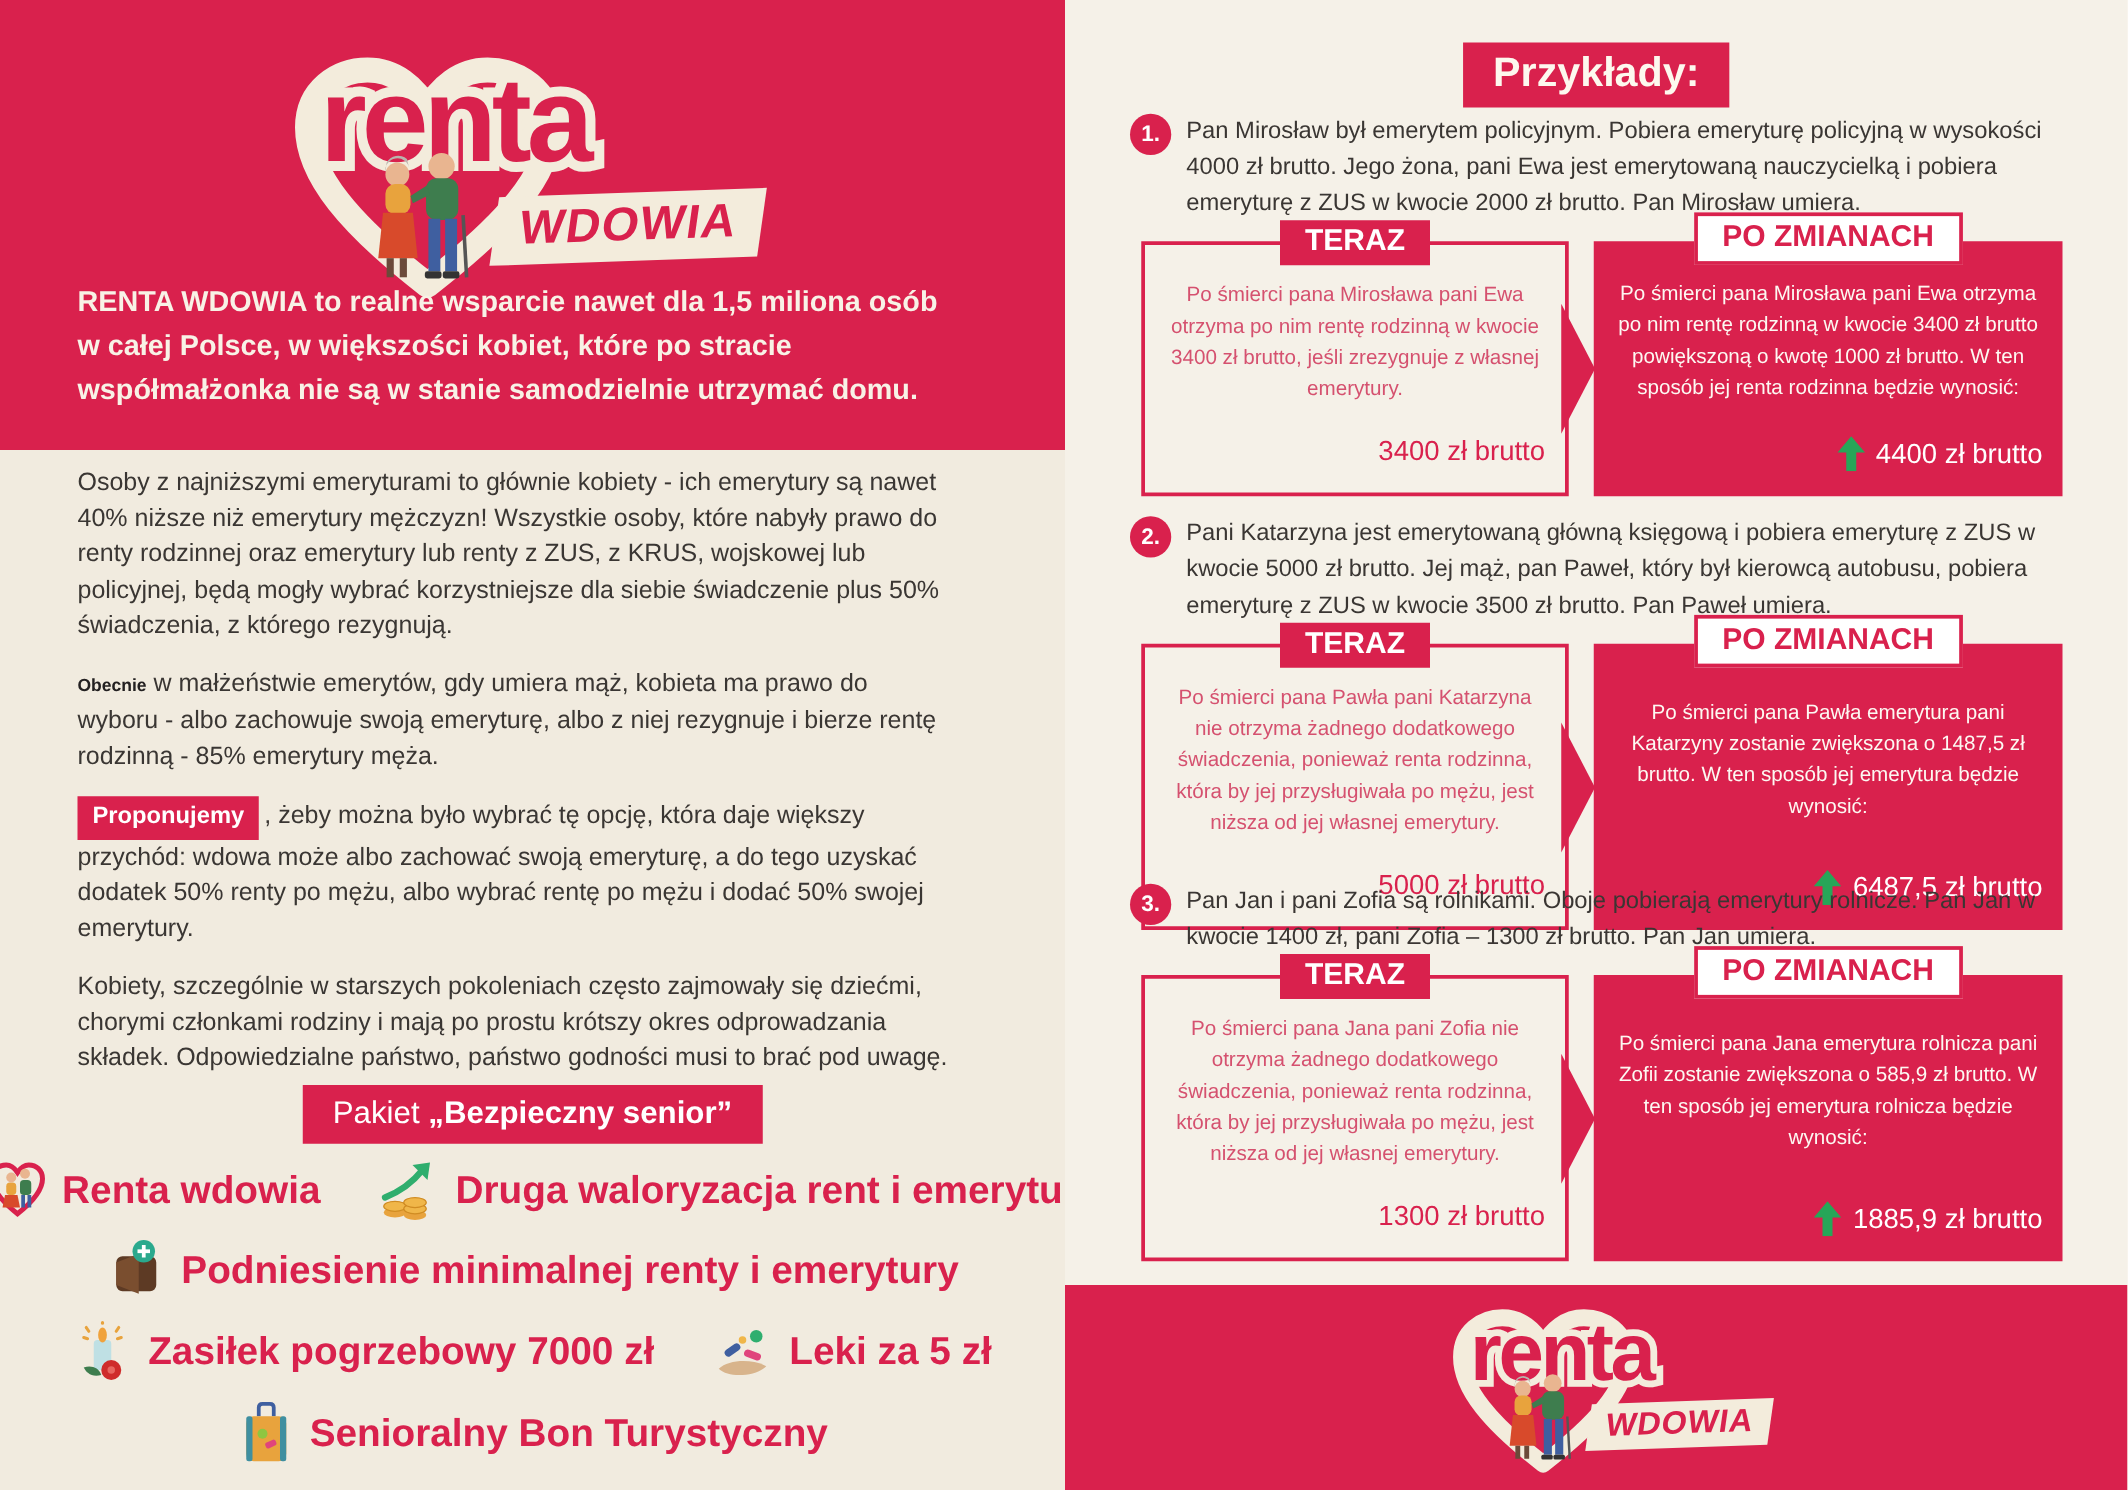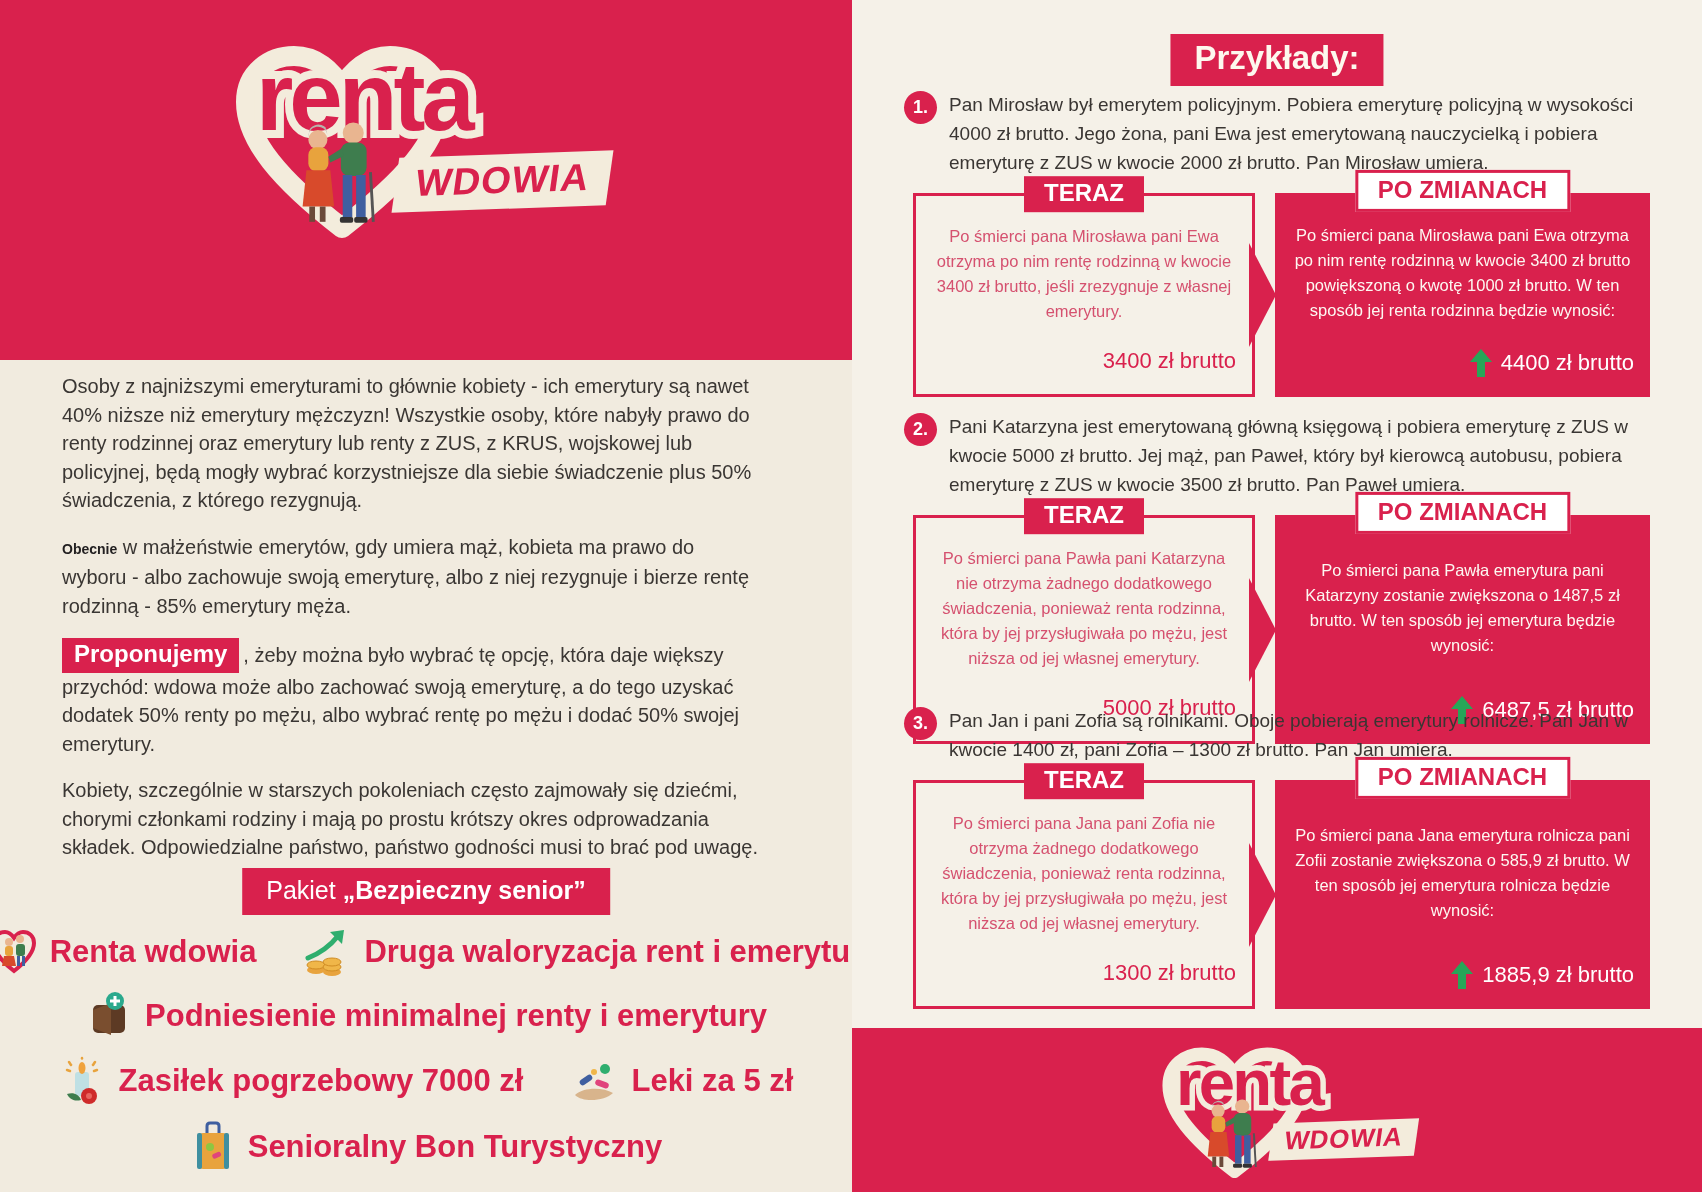--- a/index.html
+++ b/index.html
@@ -31,21 +31,21 @@
   .logo-word{position:absolute;left:0;top:0;font-size:96px;font-weight:bold;letter-spacing:-4px;line-height:110px;}
   .logo-word.back{-webkit-text-stroke:16px var(--cream);text-shadow:0 0 6px var(--cream);}
   .logo-word.front{color:var(--red);}
   .logo-band{position:absolute;left:168px;top:116px;background:var(--cream);color:var(--red);font-weight:bold;font-size:38px;letter-spacing:1px;padding:5px 20px 7px;transform:skewX(-10deg) rotate(-2deg);}
   .logo-couple{position:absolute;left:66px;top:78px;}
 
   
   .body-copy{position:absolute;left:62px;top:372px;width:700px;color:var(--dark);font-size:20px;line-height:28.5px;}
   .body-copy p + p{margin-top:18px;}
   .lead-bold{font-weight:bold;color:#232021;font-size:14px;}
-  .chip{display:inline-block;background:var(--red);color:#fff;font-weight:bold;font-size:24px;padding:2px 12px 4px;margin-right:4px;}
+  .chip{display:inline-block;background:var(--red);color:#fff;font-weight:bold;font-size:19px;padding:2px 12px 4px;margin-right:4px;}
 
   .pakiet-badge{position:absolute;left:50%;top:868px;transform:translateX(-50%);background:var(--red);color:#fff;font-size:25px;padding:8px 24px 10px;white-space:nowrap;}
   .pakiet-badge .bold{font-weight:bold;}
 
   .features{position:absolute;left:0;top:928px;width:852px;display:flex;flex-direction:column;gap:15px;}
   .feature-row{display:flex;justify-content:center;align-items:center;gap:46px;}
   .feature{display:flex;align-items:center;gap:12px;}
   .feature-label{color:var(--red);font-weight:bold;font-size:31px;white-space:nowrap;}
 
   
@@ -102,20 +102,21 @@
           <circle cx="62" cy="17" r="11" fill="#e9b590"></circle>
           <rect x="49" y="27" width="27" height="35" rx="9" fill="#3e7d4e"></rect>
           <path d="M50 33 L36 42 L38 48 L52 41 Z" fill="#3e7d4e"></path>
           <rect x="51" y="61" width="10" height="44" fill="#3f5fa0"></rect>
           <rect x="65" y="61" width="10" height="44" fill="#3f5fa0"></rect>
           <rect x="48" y="105" width="14" height="6" rx="2" fill="#333"></rect>
           <rect x="63" y="105" width="14" height="6" rx="2" fill="#333"></rect>
           <line x1="80" y1="58" x2="83" y2="110" stroke="#555" stroke-width="3"></line>
         </svg>
       </div>
+      <p class="header-intro">RENTA WDOWIA to realne wsparcie nawet dla 1,5 miliona osób w całej Polsce, w większości kobiet, które po stracie współmałżonka nie są w stanie samodzielnie utrzymać domu.</p>
     </div>
 
     <div class="body-copy">
       <p>Osoby z najniższymi emeryturami to głównie kobiety - ich emerytury są nawet 40% niższe niż emerytury mężczyzn! Wszystkie osoby, które nabyły prawo do renty rodzinnej oraz emerytury lub renty z ZUS, z KRUS, wojskowej lub policyjnej, będą mogły wybrać korzystniejsze dla siebie świadczenie plus 50% świadczenia, z którego rezygnują.</p>
       <p><span class="lead-bold">Obecnie</span><span> w małżeństwie emerytów, gdy umiera mąż, kobieta ma prawo do wyboru - albo zachowuje swoją emeryturę, albo z niej rezygnuje i bierze rentę rodzinną - 85% emerytury męża.</span></p>
       <p><span class="chip">Proponujemy</span><span>, żeby można było wybrać tę opcję, która daje większy przychód: wdowa może albo zachować swoją emeryturę, a do tego uzyskać dodatek 50% renty po mężu, albo wybrać rentę po mężu i dodać 50% swojej emerytury.</span></p>
       <p>Kobiety, szczególnie w starszych pokoleniach często zajmowały się dziećmi, chorymi członkami rodziny i mają po prostu krótszy okres odprowadzania składek. Odpowiedzialne państwo, państwo godności musi to brać pod uwagę.</p>
     </div>
 
     <div class="pakiet-badge">

